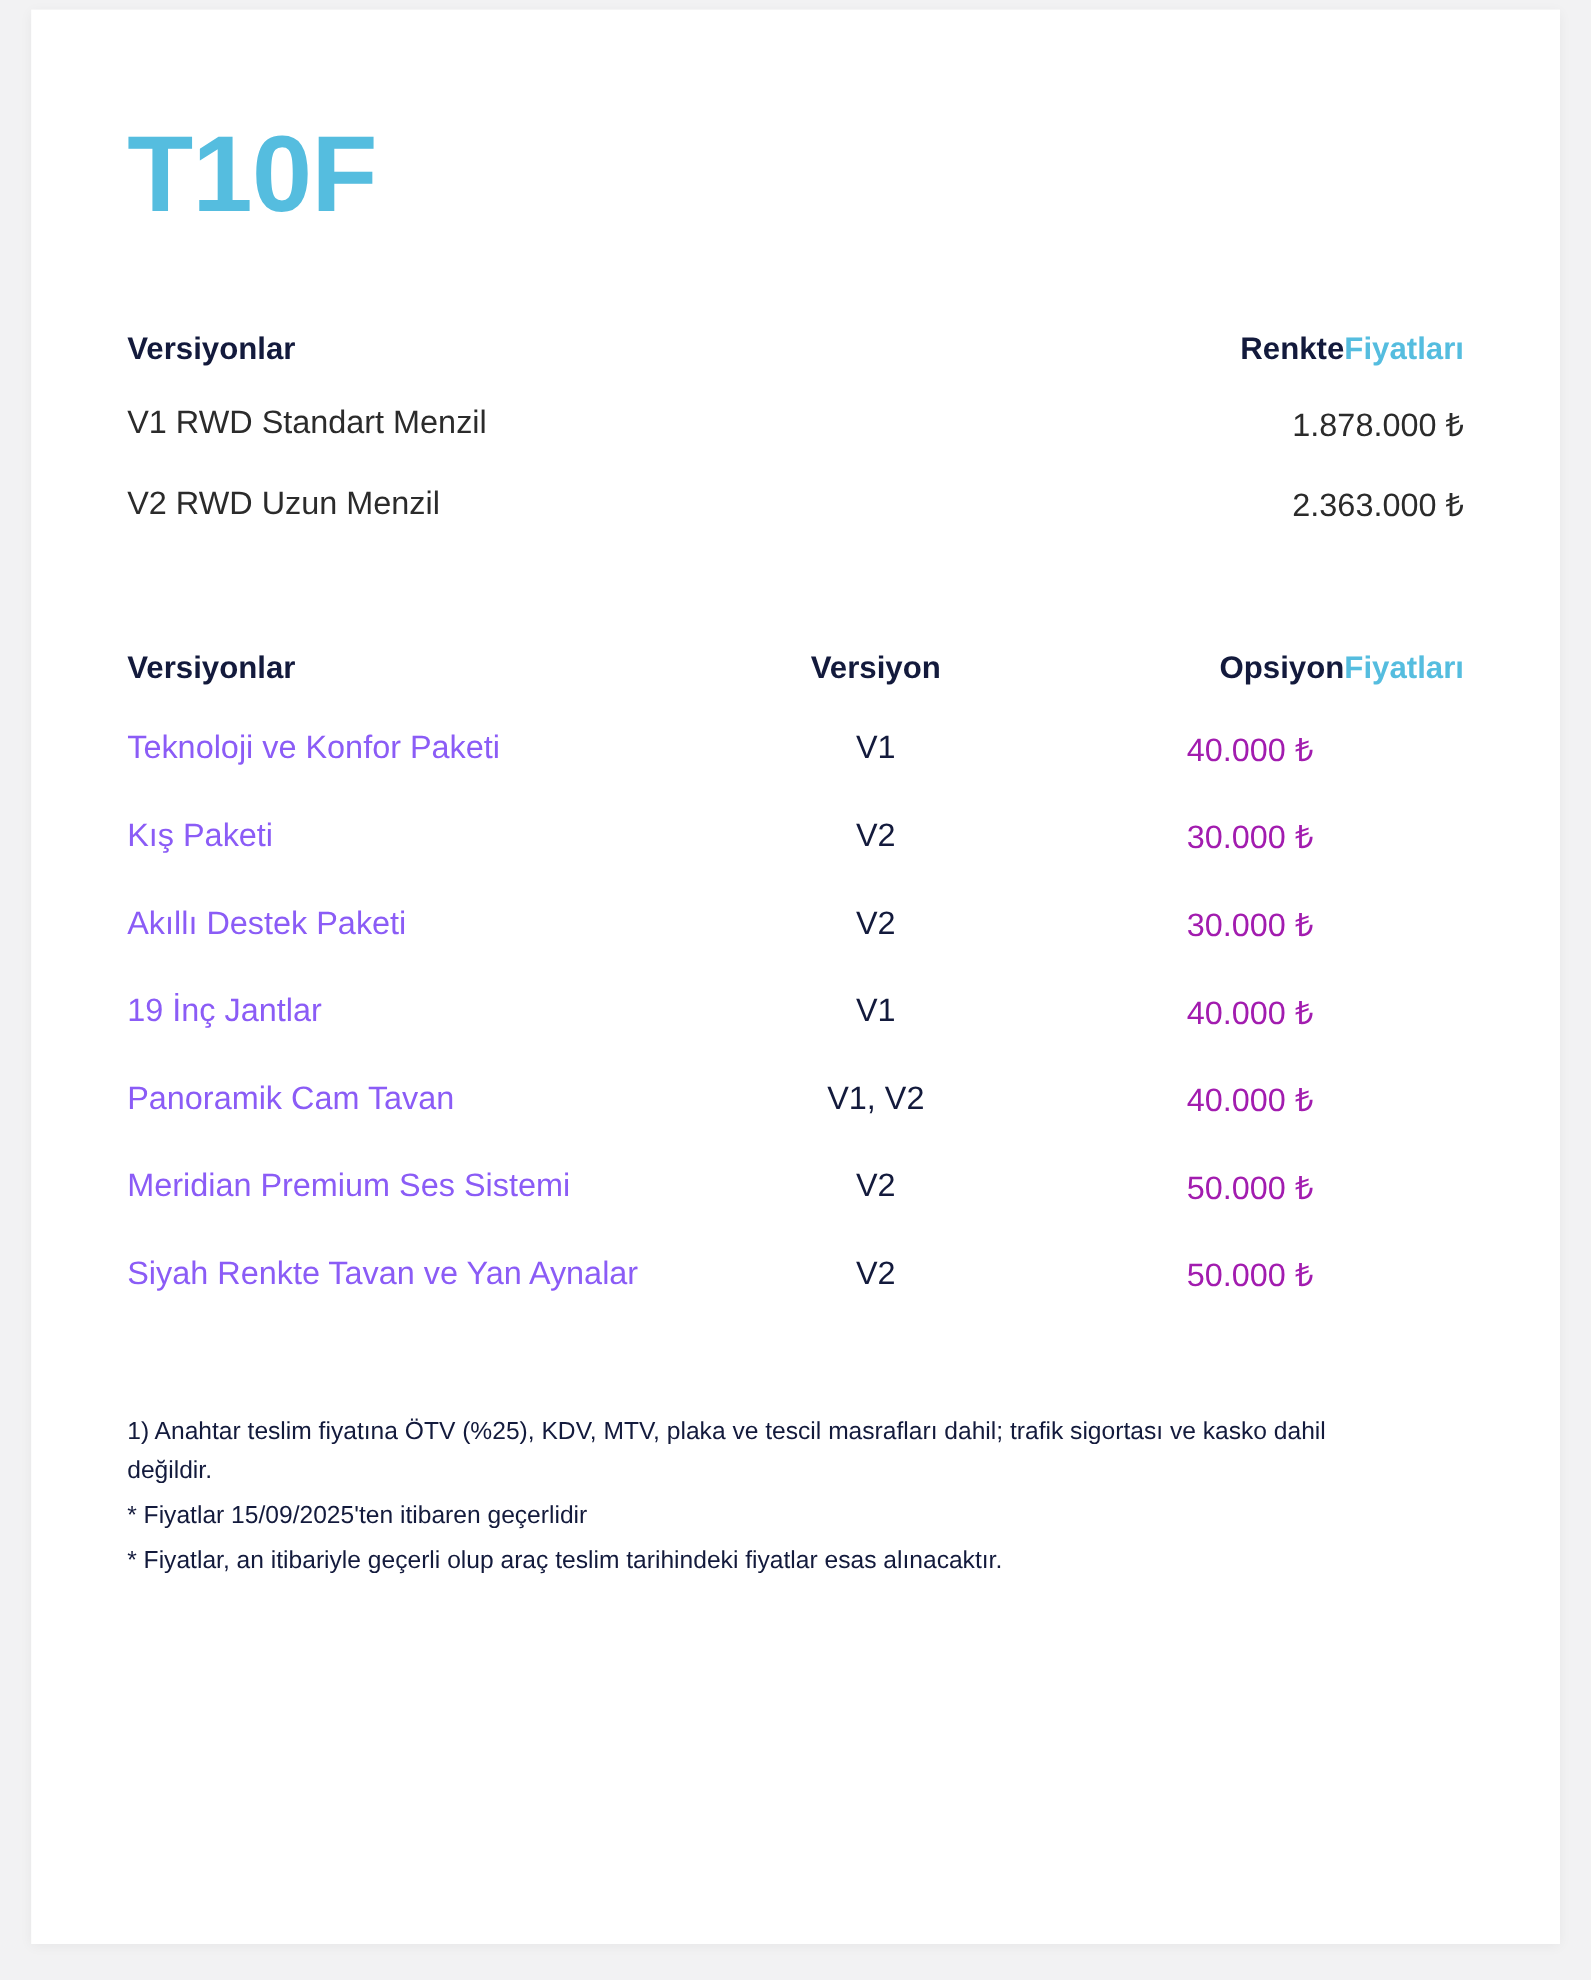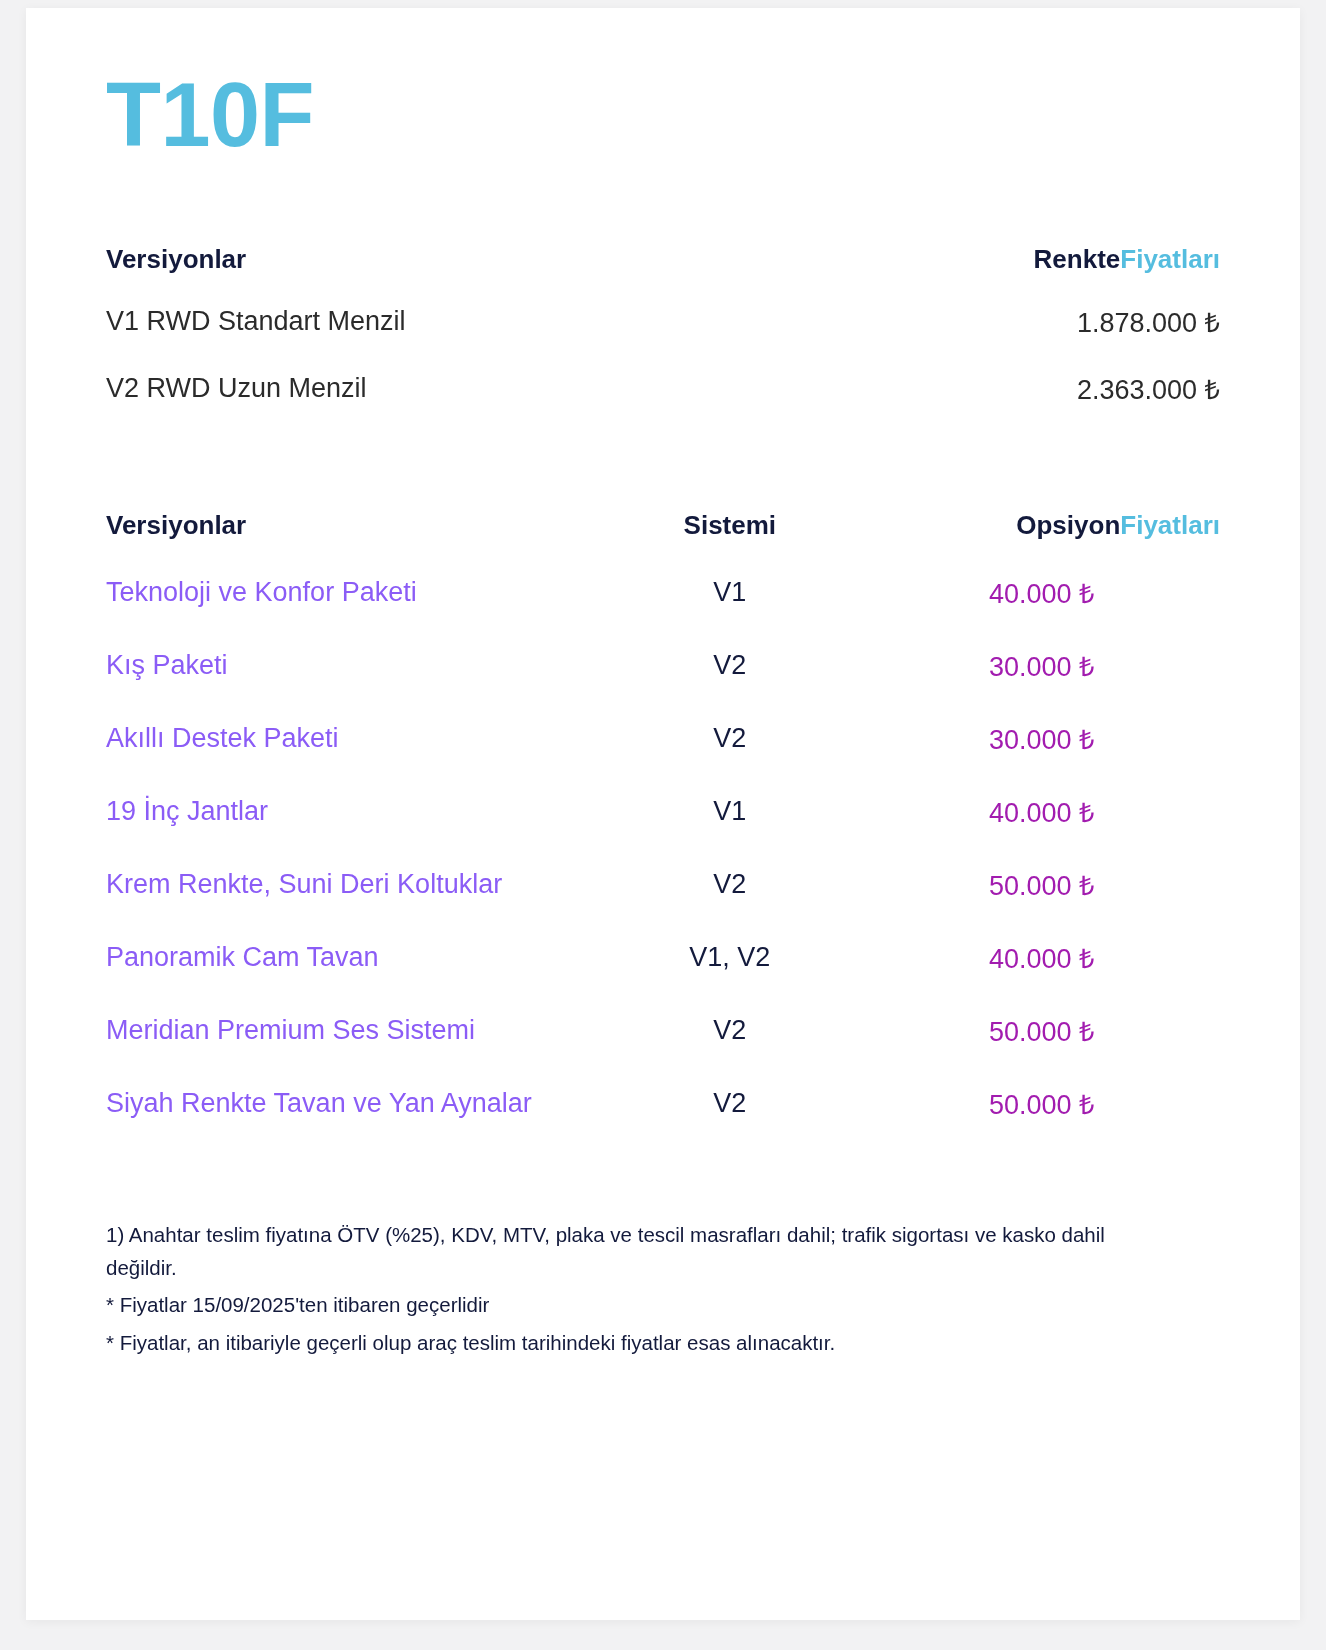--- a/index.html
+++ b/index.html
@@ -41,20 +41,21 @@
 
   
   .brand-title {
     font-size: 90px;
     line-height: 1.0;
     font-weight: 700;
     letter-spacing: -0.5px;
     color: #55bddf;
     margin-bottom: 70px;
     user-select: none;
+    margin-top: 31px;
   }
 
   
   .versions-table {
     width: 100%;
     border-collapse: collapse;
     table-layout: fixed;
   }
 
   .versions-table th,
@@ -219,21 +220,21 @@
       <div class="options-wrap">
         <table class="options-table">
           <colgroup>
             <col class="col-opt">
             <col class="col-ver">
             <col class="col-price">
           </colgroup>
           <thead>
             <tr>
               <th class="ot-head-opt">Versiyonlar</th>
-              <th class="ot-head-ver">Sistemi</th>
+              <th class="ot-head-ver">Versiyon</th>
               <th class="ot-head-price">
                 <span class="head-dark">Opsiyon</span><span class="head-blue">Fiyatları</span>
               </th>
             </tr>
           </thead>
           <tbody id="options-body">
               <tr class="ot-row">
                 <td class="ot-opt">Teknoloji ve Konfor Paketi</td>
                 <td class="ot-ver">V1</td>
                 <td class="ot-price">40.000 ₺</td>
@@ -247,25 +248,20 @@
                 <td class="ot-opt">Akıllı Destek Paketi</td>
                 <td class="ot-ver">V2</td>
                 <td class="ot-price">30.000 ₺</td>
               </tr>
               <tr class="ot-row">
                 <td class="ot-opt">19 İnç Jantlar</td>
                 <td class="ot-ver">V1</td>
                 <td class="ot-price">40.000 ₺</td>
               </tr>
               <tr class="ot-row">
-                <td class="ot-opt">Krem Renkte, Suni Deri Koltuklar</td>
-                <td class="ot-ver">V2</td>
-                <td class="ot-price">50.000 ₺</td>
-              </tr>
-              <tr class="ot-row">
                 <td class="ot-opt">Panoramik Cam Tavan</td>
                 <td class="ot-ver">V1, V2</td>
                 <td class="ot-price">40.000 ₺</td>
               </tr>
               <tr class="ot-row">
                 <td class="ot-opt">Meridian Premium Ses Sistemi</td>
                 <td class="ot-ver">V2</td>
                 <td class="ot-price">50.000 ₺</td>
               </tr>
               <tr class="ot-row">

